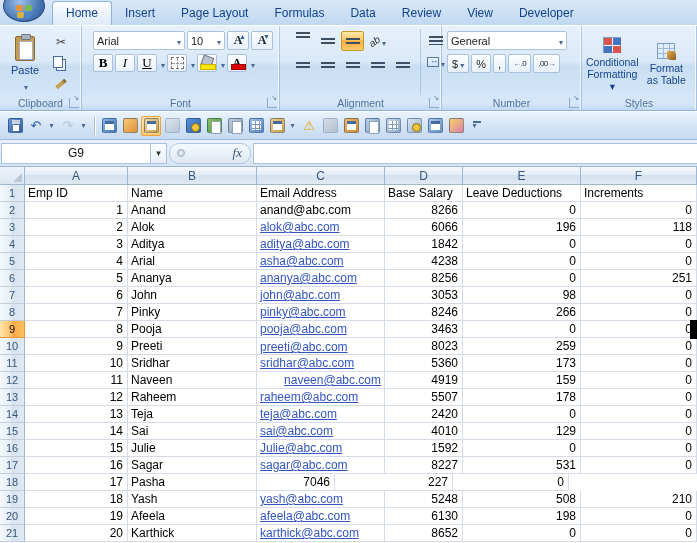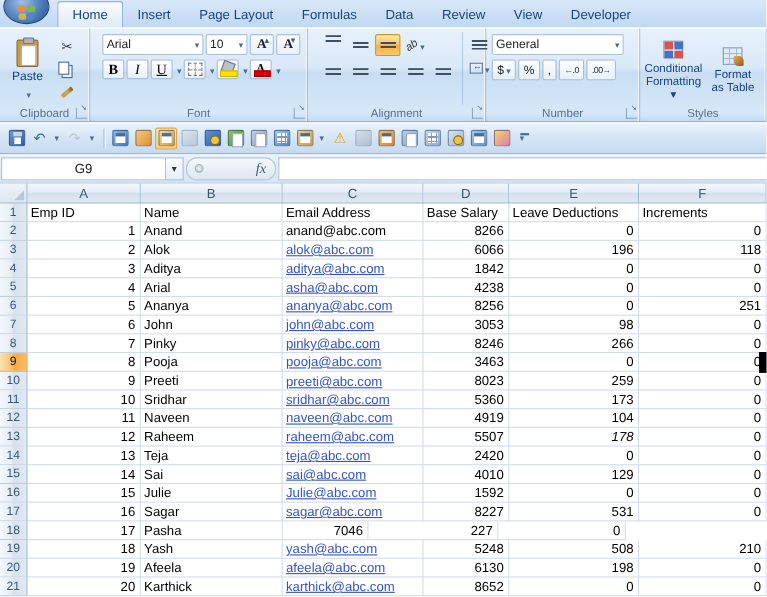--- a/index.html
+++ b/index.html
@@ -554,36 +554,36 @@
           <span class="lnk">sridhar@abc.com</span>
         </span>
         <span class="cell num" style="width: 78px;">5360</span>
         <span class="cell num" style="width: 118px;">173</span>
         <span class="cell num" style="width: 116px;">0</span>
       </div>
       <div class="grow">
         <span class="rowhdr">12</span>
         <span class="cell num" style="width: 103px;">11</span>
         <span class="cell" style="width: 129px;">Naveen</span>
-        <span class="cell" style="width: 128px;">
+        <span class="cell" style="width: 128px; justify-content: flex-end;">
           <span class="lnk">naveen@abc.com</span>
         </span>
         <span class="cell num" style="width: 78px;">4919</span>
-        <span class="cell num" style="width: 118px;">104</span>
+        <span class="cell num" style="width: 118px;">159</span>
         <span class="cell num" style="width: 116px;">0</span>
       </div>
       <div class="grow">
         <span class="rowhdr">13</span>
         <span class="cell num" style="width: 103px;">12</span>
         <span class="cell" style="width: 129px;">Raheem</span>
         <span class="cell" style="width: 128px;">
           <span class="lnk">raheem@abc.com</span>
         </span>
         <span class="cell num" style="width: 78px;">5507</span>
-        <span class="cell num" style="width: 118px; font-style: italic;">178</span>
+        <span class="cell num" style="width: 118px;">178</span>
         <span class="cell num" style="width: 116px;">0</span>
       </div>
       <div class="grow">
         <span class="rowhdr">14</span>
         <span class="cell num" style="width: 103px;">13</span>
         <span class="cell" style="width: 129px;">Teja</span>
         <span class="cell" style="width: 128px;">
           <span class="lnk">teja@abc.com</span>
         </span>
         <span class="cell num" style="width: 78px; text-align: right;">2420</span>

